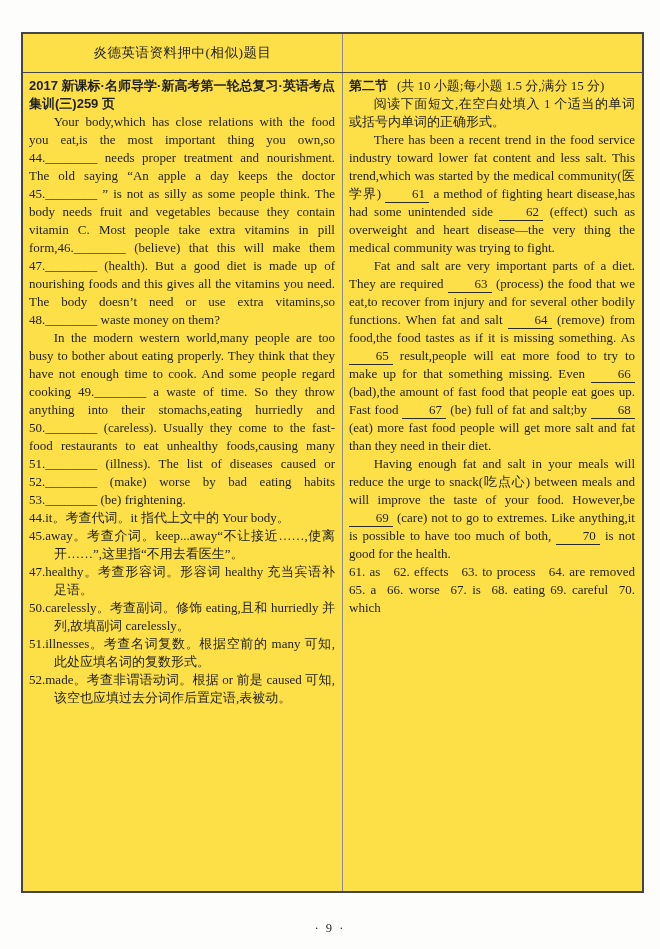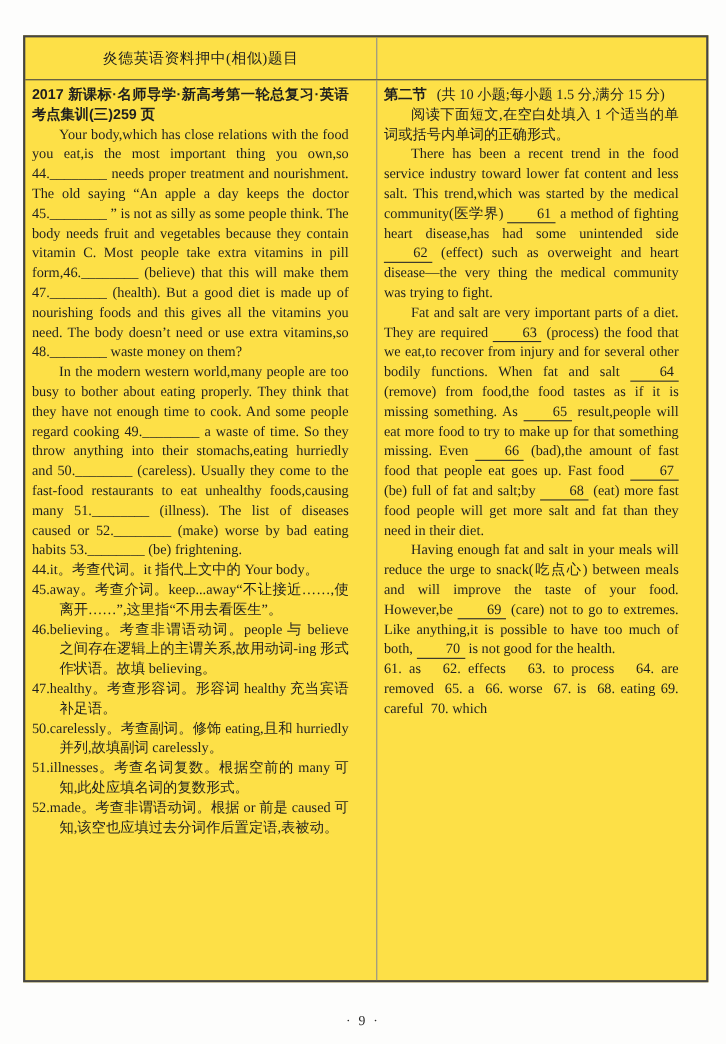--- a/index.html
+++ b/index.html
@@ -17,21 +17,21 @@
     flex:0 0 38px;display:flex;border-bottom:1.7px solid #454545;
   }
   .hcell{
     display:flex;align-items:center;justify-content:center;
     font-size:13.5px;letter-spacing:.5px;
   }
   .col-l{width:320px;box-sizing:border-box;border-right:1.6px solid #8e8e8e;}
   .col-r{flex:1;}
   .body-row{flex:1;display:flex;min-height:0;}
   .cell{
-    box-sizing:border-box;padding:4px 25px 4px 6px;
+    box-sizing:border-box;padding:4px 7px 4px 6px;
     font-size:13px;line-height:18px;text-align:justify;overflow:hidden;
   }
   .source-title{
     margin:0;font-weight:700;
     font-family:"Liberation Sans","DejaVu Sans",sans-serif;
     font-size:13px;line-height:18px;text-align:justify;
   }
   .para{margin:0;text-indent:1.9em;}
   .section-line{margin:0;}
   .section-label{
@@ -65,21 +65,20 @@
 
       <div class="cell col-l">
         <p class="source-title">2017 新课标·名师导学·新高考第一轮总复习·英语考点集训(三)259 页</p>
         <div>
             <p class="para">Your body,which has close relations with the food you eat,is the most important thing you own,so 44.________ needs proper treatment and nourishment. The old saying “An apple a day keeps the doctor 45.________ ” is not as silly as some people think. The body needs fruit and vegetables because they contain vitamin C. Most people take extra vitamins in pill form,46.________ (believe) that this will make them 47.________ (health). But a good diet is made up of nourishing foods and this gives all the vitamins you need. The body doesn’t need or use extra vitamins,so 48.________ waste money on them?</p>
             <p class="para">In the modern western world,many people are too busy to bother about eating properly. They think that they have not enough time to cook. And some people regard cooking 49.________ a waste of time. So they throw anything into their stomachs,eating hurriedly and 50.________ (careless). Usually they come to the fast-food restaurants to eat unhealthy foods,causing many 51.________ (illness). The list of diseases caused or 52.________ (make) worse by bad eating habits 53.________ (be) frightening.</p>
           </div>
         <div>
             <p class="ans"><span class="ans-num">44.</span>it。考查代词。it 指代上文中的 Your body。</p>
             <p class="ans"><span class="ans-num">45.</span>away。考查介词。keep...away“不让接近……,使离开……”,这里指“不用去看医生”。</p>
-            <p class="ans"><span class="ans-num">46.</span>believing。考查非谓语动词。people 与 believe 之间存在逻辑上的主谓关系,故用动词-ing 形式作状语。故填 believing。</p>
             <p class="ans"><span class="ans-num">47.</span>healthy。考查形容词。形容词 healthy 充当宾语补足语。</p>
             <p class="ans"><span class="ans-num">50.</span>carelessly。考查副词。修饰 eating,且和 hurriedly 并列,故填副词 carelessly。</p>
             <p class="ans"><span class="ans-num">51.</span>illnesses。考查名词复数。根据空前的 many 可知,此处应填名词的复数形式。</p>
             <p class="ans"><span class="ans-num">52.</span>made。考查非谓语动词。根据 or 前是 caused 可知,该空也应填过去分词作后置定语,表被动。</p>
           </div>
       </div>
 
       <div class="cell col-r">
         <p class="section-line">
           <span class="section-label">第二节</span><span>(共 10 小题;每小题 1.5 分,满分 15 分)</span>

